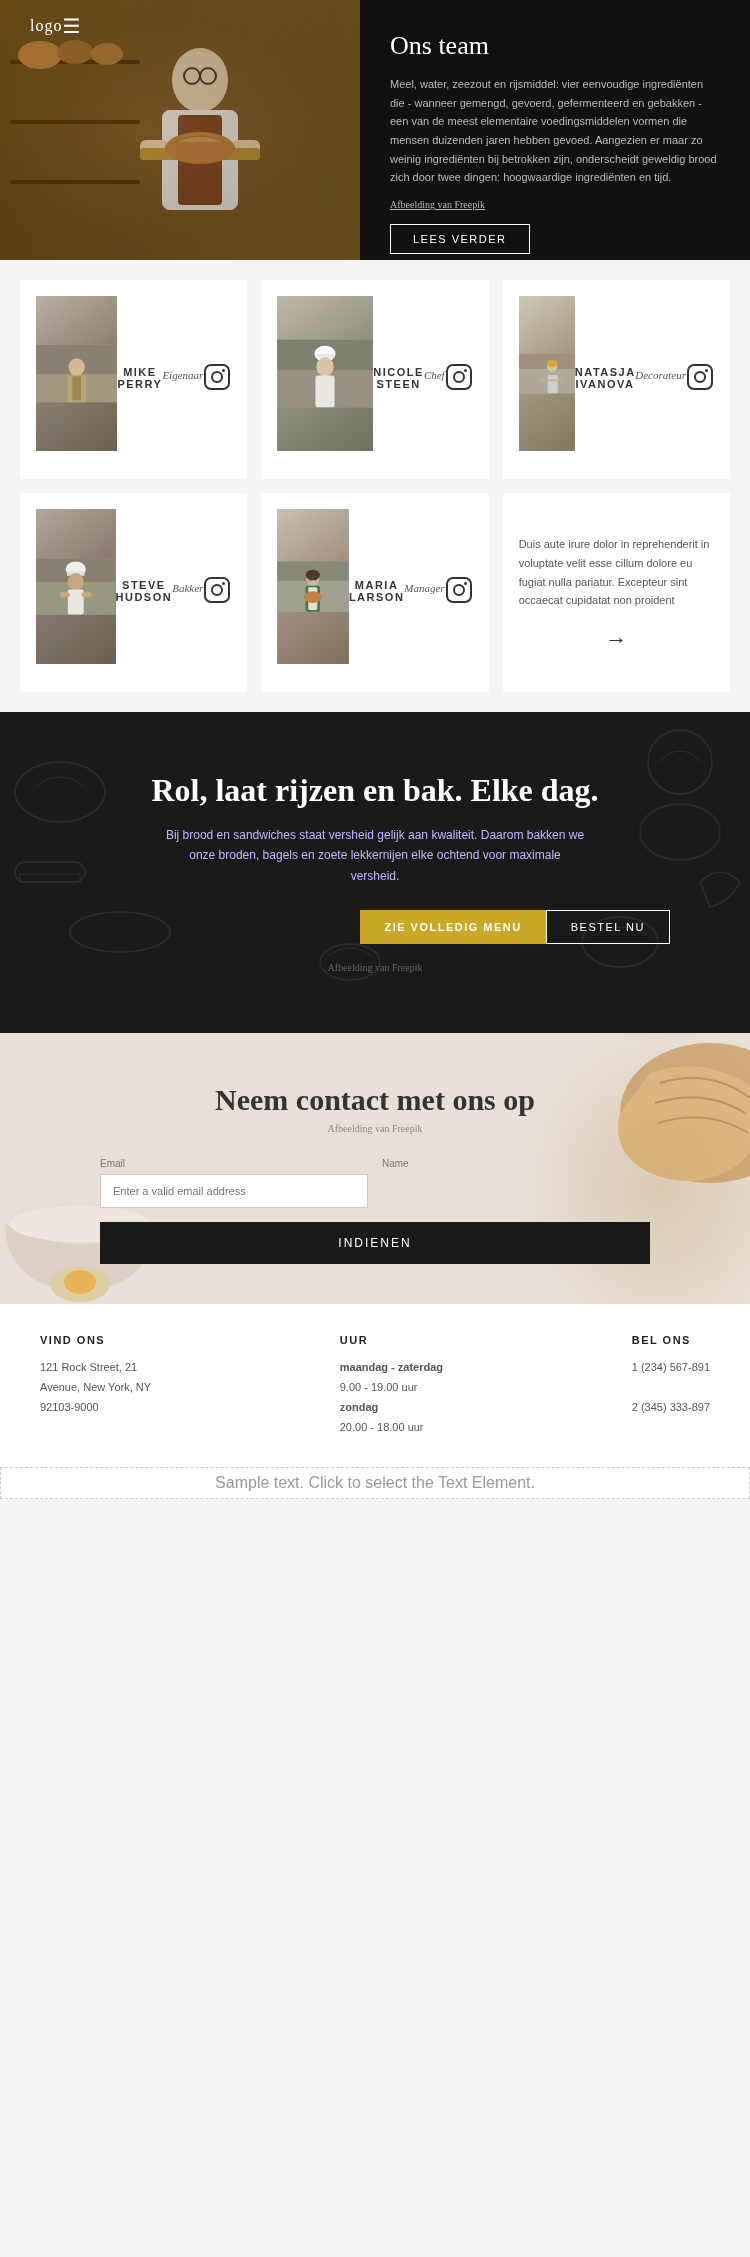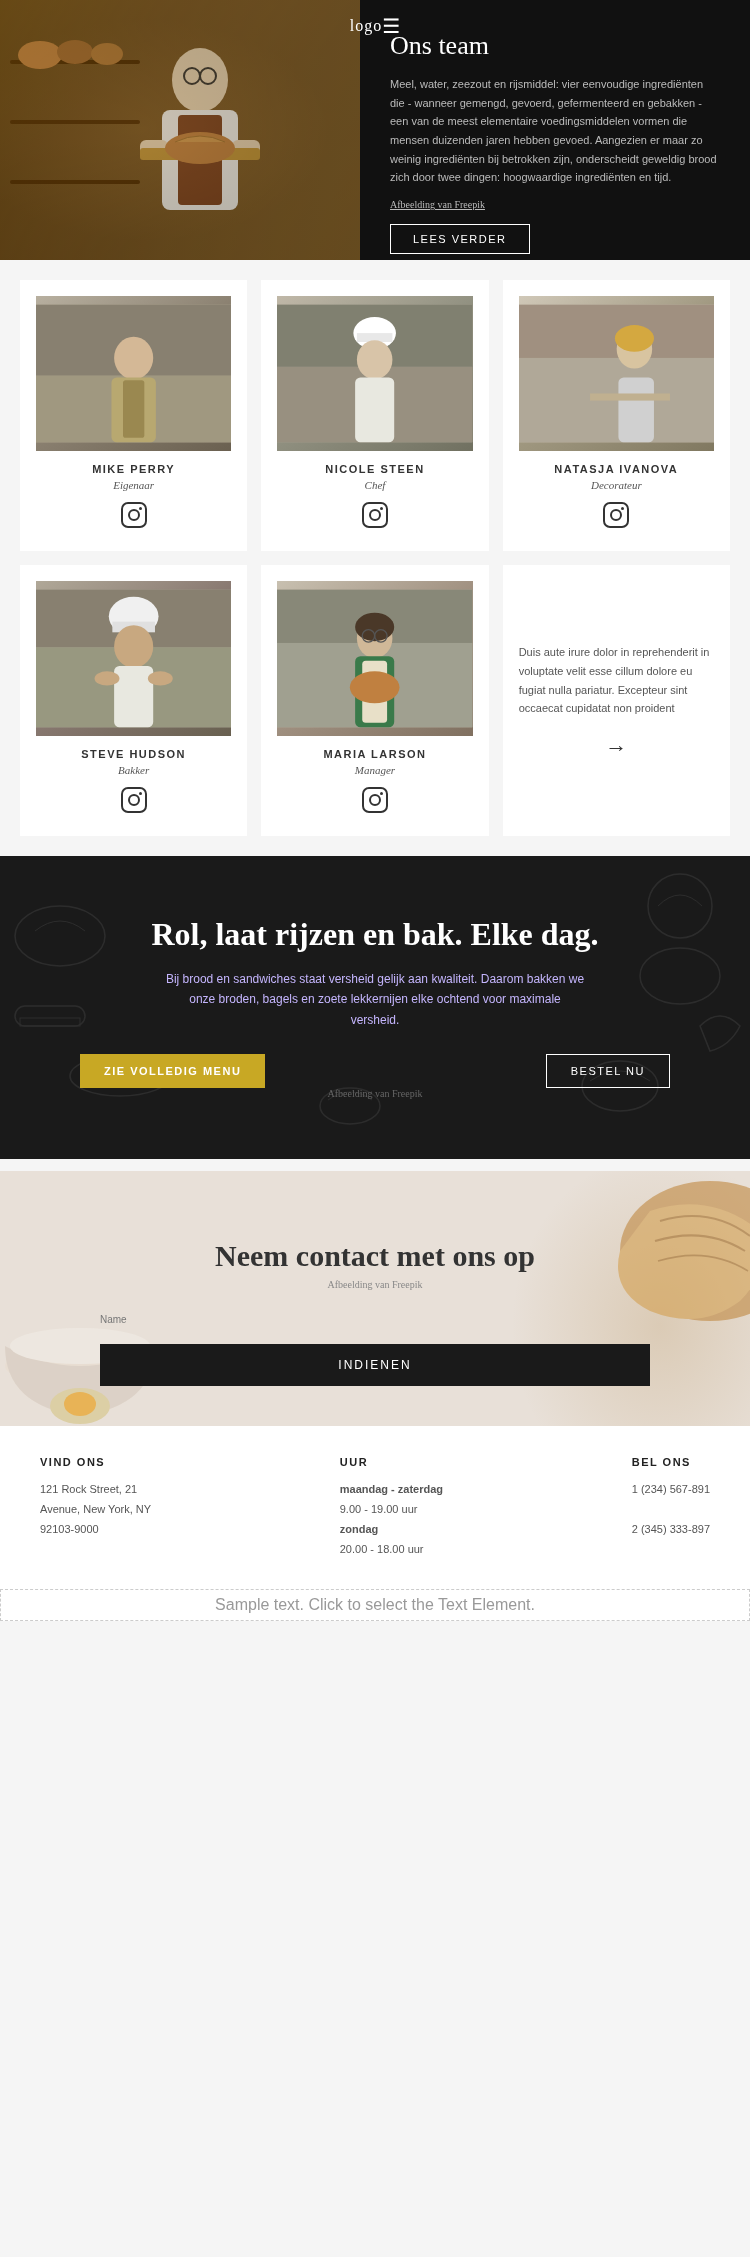--- a/index.html
+++ b/index.html
@@ -11,21 +11,21 @@
       width: 750px;
       height: 260px;
       background: #1a1a1a;
       display: flex;
     }
     .hero-nav {
       position: absolute;
       top: 0; left: 0; right: 0;
       padding: 14px 30px;
       display: flex;
-      justify-content: center;
+      justify-content: flex-start;
       align-items: center;
       z-index: 10;
     }
     .hero-nav .logo {
       color: #fff;
       font-size: 16px;
       font-family: 'Georgia', serif;
       letter-spacing: 1px;
     }
     .hamburger-icon {
@@ -99,21 +99,21 @@
     }
     .team-grid {
       display: grid;
       grid-template-columns: repeat(3, 1fr);
       gap: 14px;
     }
     .team-card {
       background: #fff;
       padding: 16px;
       display: flex;
-      flex-direction: column;
+      flex-direction: row;
       align-items: center;
     }
     .team-card-image {
       width: 100%;
       height: 155px;
       background: #ddd;
       margin-bottom: 12px;
       overflow: hidden;
       position: relative;
     }
@@ -192,21 +192,22 @@
       line-height: 1.7;
       max-width: 420px;
       margin: 0 auto 24px auto;
       font-family: Arial, sans-serif;
       position: relative;
       z-index: 2;
     }
     .bakery-buttons {
       display: flex;
       gap: 0;
-      justify-content: space-between;
+      justify-content: flex-end;
+      margin-bottom: 18px;
       position: relative;
       z-index: 2;
     }
     .btn-yellow {
       background: #c8a824;
       color: #fff;
       border: none;
       padding: 11px 24px;
       font-size: 11px;
       letter-spacing: 1.5px;
@@ -229,24 +230,23 @@
     .freepik-small {
       font-size: 10px;
       color: #666;
       position: relative;
       z-index: 2;
     }
 
     
     .contact-section {
       background: #e8e0d8;
-      padding: 68px 100px 40px 100px;
+      padding: 50px 100px 40px 100px;
       position: relative;
       overflow: hidden;
-      margin-top: 12px;
     }
     .contact-section::before {
       content: '';
       position: absolute;
       right: -60px;
       top: -20px;
       width: 300px;
       height: 350px;
       background: radial-gradient(ellipse, rgba(180,140,80,0.25) 0%, transparent 70%);
       border-radius: 50%;
@@ -599,20 +599,24 @@
 
       <ellipse cx="80" cy="200" rx="30" ry="18" fill="#d8c890"></ellipse>
       <ellipse cx="80" cy="198" rx="16" ry="12" fill="#e8a020"></ellipse>
     </svg>
   </div>
   <h2>Neem contact met ons op</h2>
   <a class="contact-freepik">Afbeelding van Freepik</a>
   <div class="contact-form">
     <div class="form-row">
       <div class="form-field">
+        <label>Email</label>
+        <input type="email" placeholder="Enter a valid email address" style="">
+      </div>
+      <div class="form-field">
         <label>Name</label>
       </div>
     </div>
     <button class="btn-indienen">INDIENEN</button>
   </div>
 </div>
 
 <div class="footer-section">
   <div class="footer-col">
     <h4>VIND ONS</h4>

